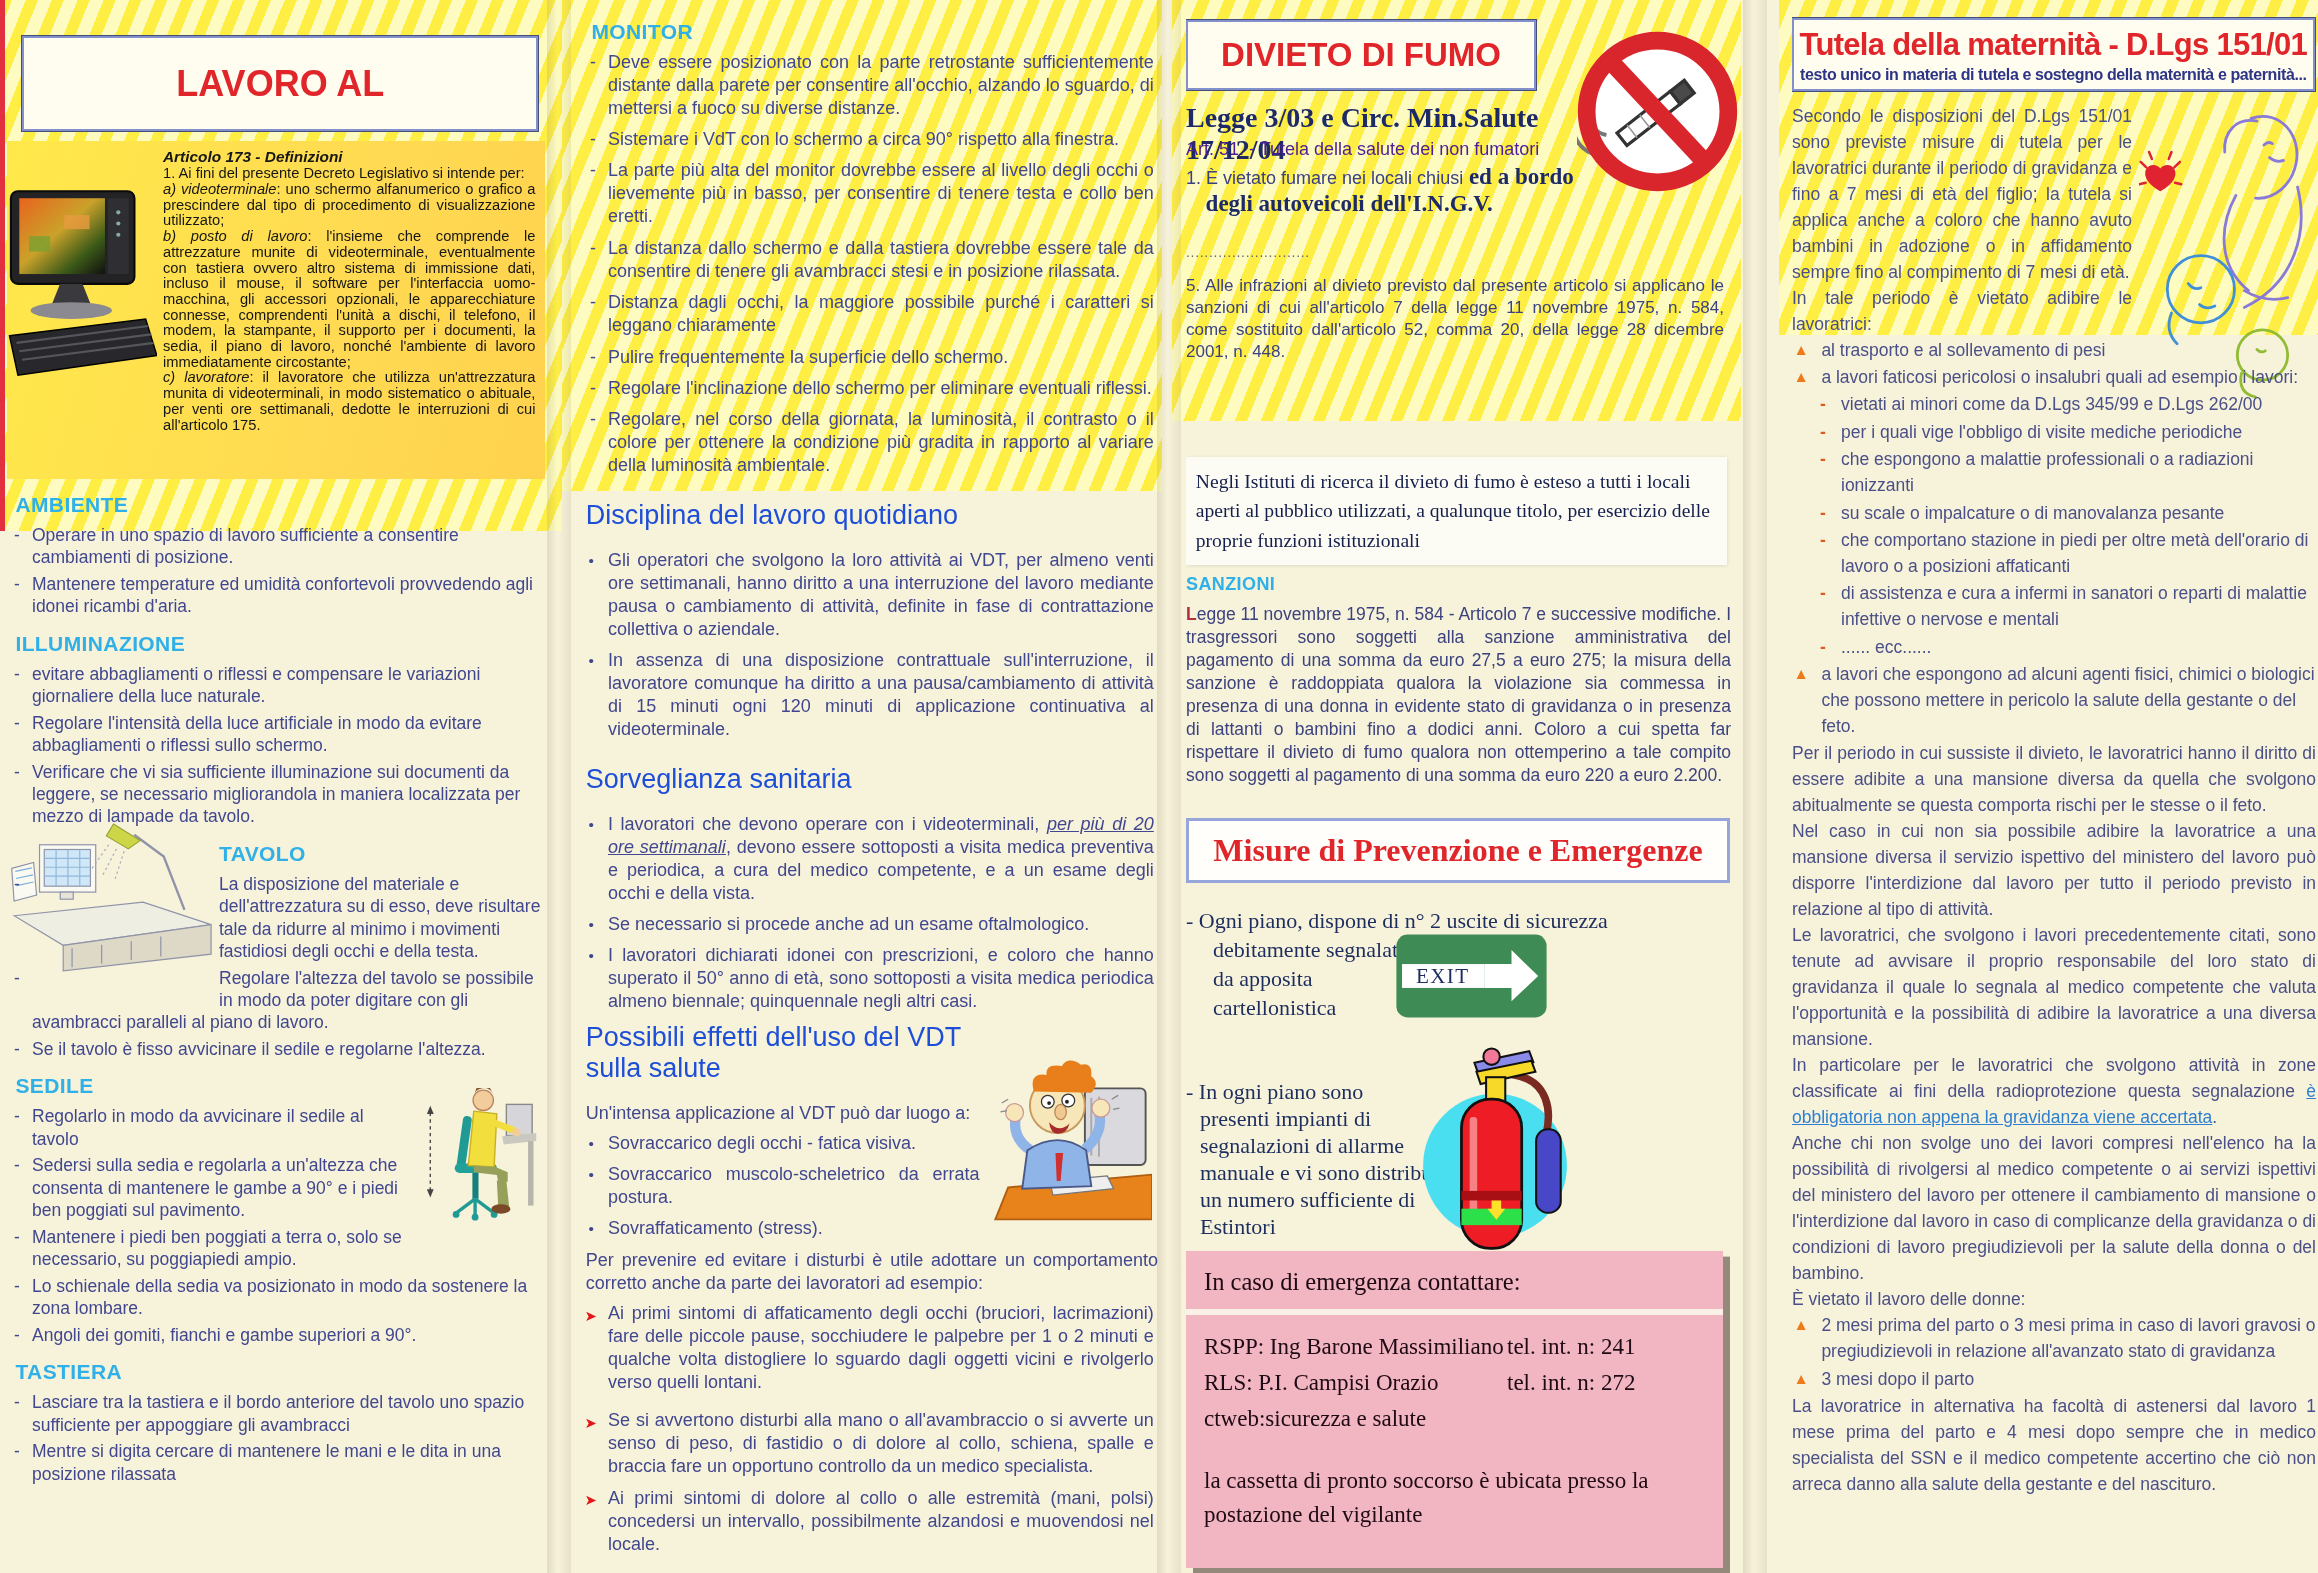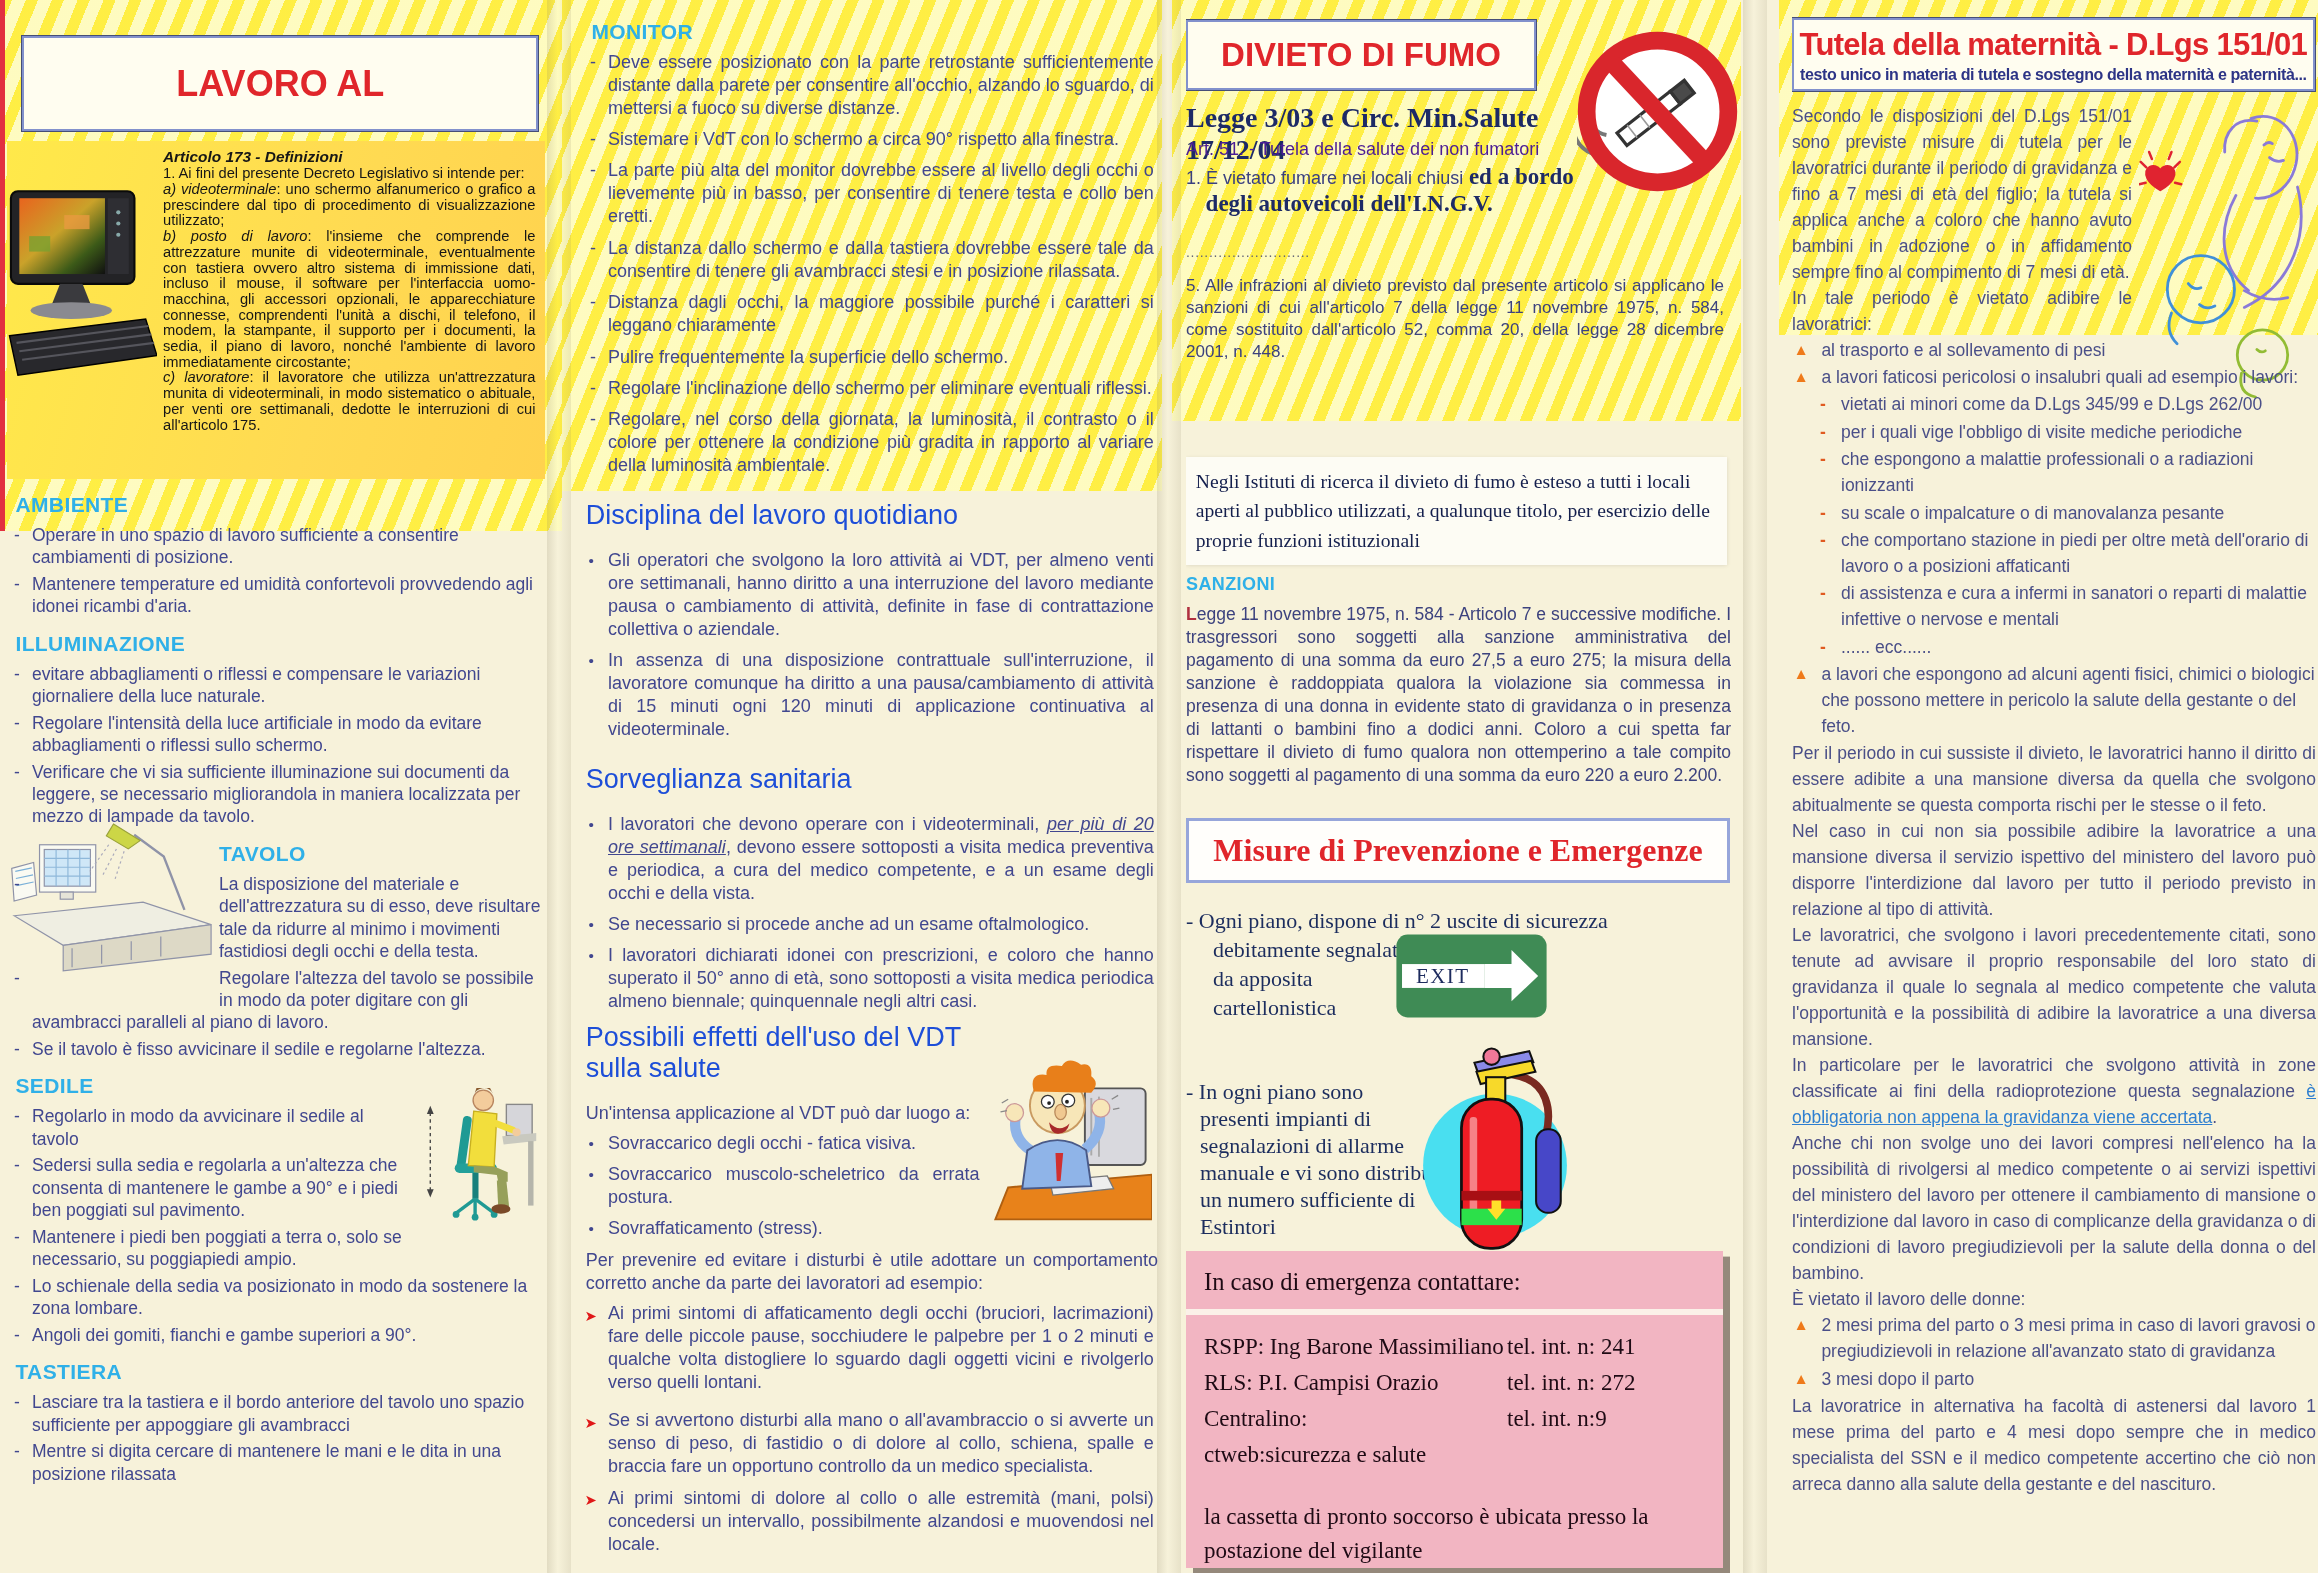--- a/index.html
+++ b/index.html
@@ -363,21 +363,20 @@
         <rect x="76" y="258" width="88" height="24" fill="#2ce04a"></rect>
         <polygon points="120,246 134,246 134,258 140,258 127,274 114,258 120,258" fill="#ffe02a"></polygon>
       </svg>
     </div>
 
     <div class="c3" id="pinkbox">
       <div class="ptitle">In caso di emergenza contattare:</div>
       <div class="ediv"></div>
       <div class="erow"><span class="erole">RSPP: Ing Barone Massimiliano</span><span>tel. int. n: 241</span></div>
       <div class="erow"><span class="erole">RLS: P.I. Campisi Orazio</span><span>tel. int. n: 272</span></div>
-      <div class="erow"><span class="erole">Centralino:</span><span>tel. int. n:9</span></div>
       <div class="erow"><span class="erole">ctweb:sicurezza e salute</span><span></span></div>
       <div class="enota">la cassetta di pronto soccorso è ubicata presso la postazione del vigilante</div>
     </div>
   </div>
 
   <div class="col" id="col4">
     <div class="hdrbox" id="hb4">
       <div class="t4">Tutela della maternità - D.Lgs 151/01</div>
       <div class="st4">testo unico in materia di tutela e sostegno della maternità e paternità...</div>
     </div>

